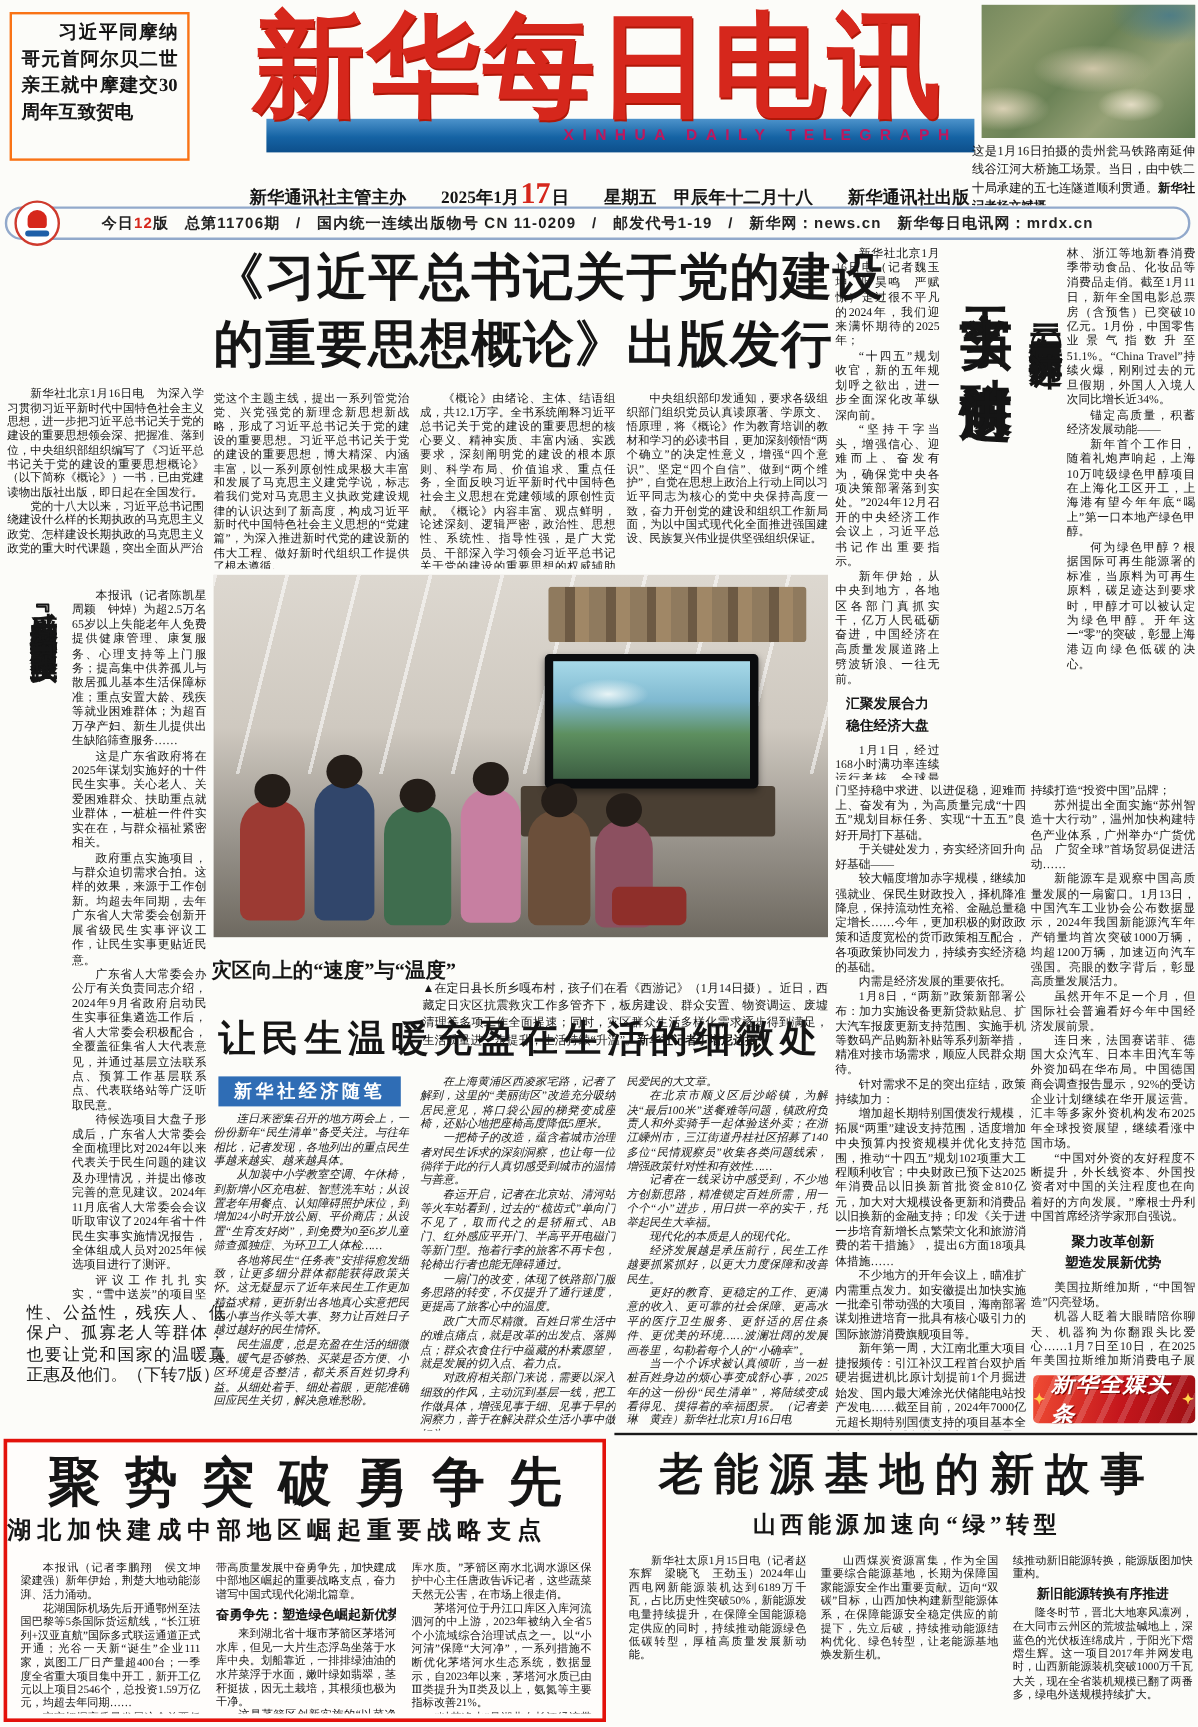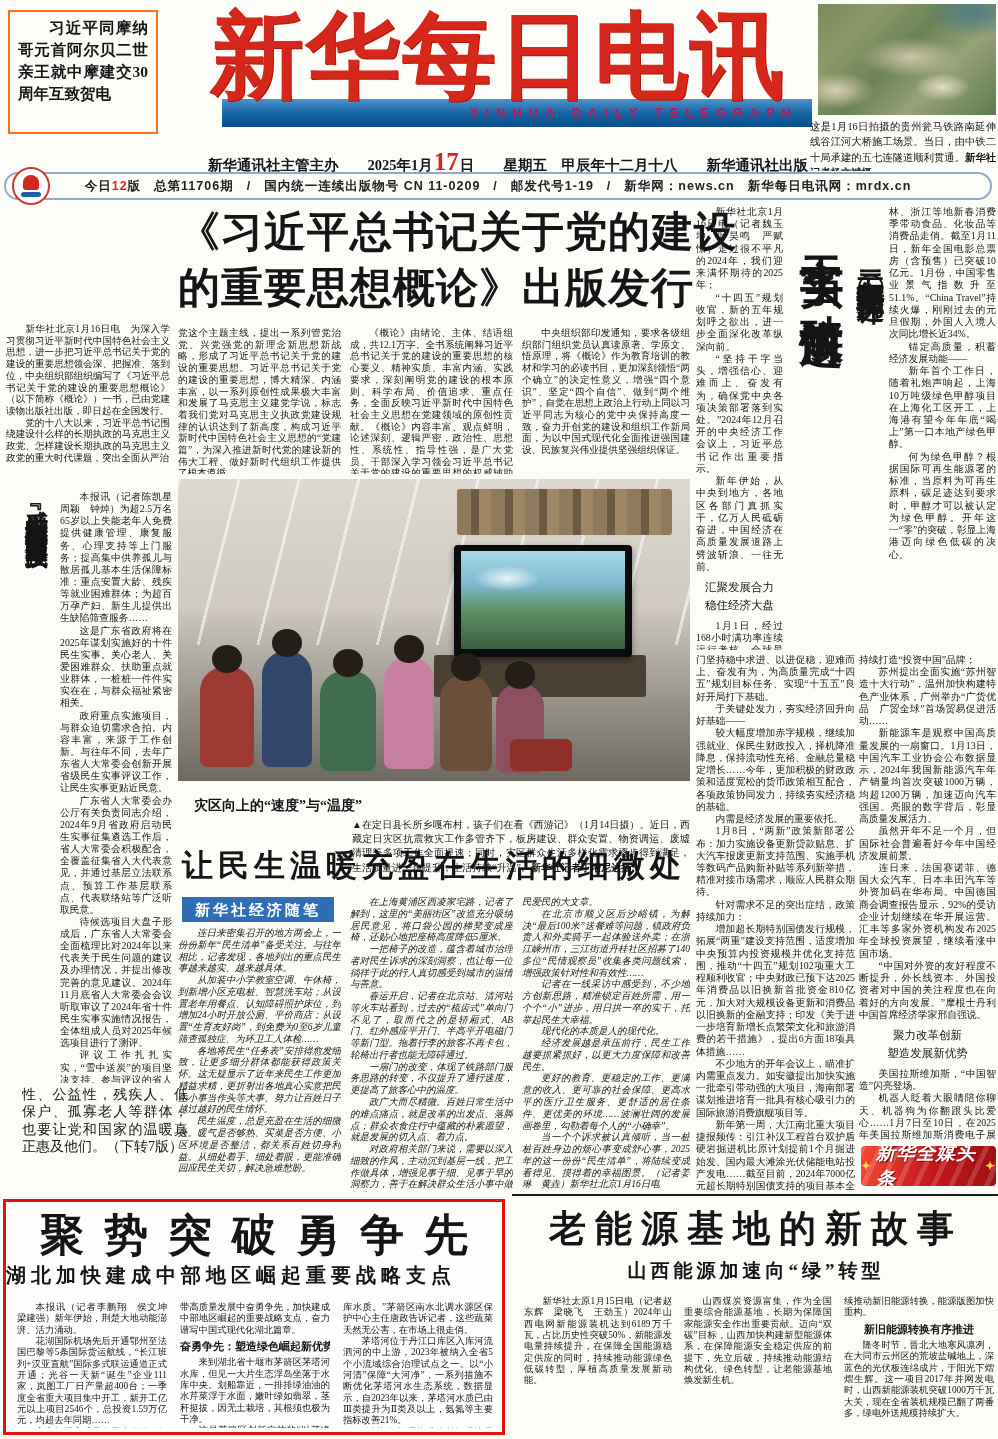--- a/index.html
+++ b/index.html
@@ -82,21 +82,21 @@
   .kid::before{content:"";position:absolute;left:50%;top:-22px;transform:translateX(-50%);
     width:30px;height:28px;border-radius:50%;background:#241d18;}
   .k1{left:22px;top:188px;width:54px;height:100px;background:#9c3a33;}
   .k2{left:84px;top:172px;width:50px;height:116px;background:#31466b;}
   .k3{left:142px;top:192px;width:56px;height:100px;background:#3f6d4e;}
   .k4{left:206px;top:178px;width:50px;height:112px;background:#c77fa1;}
   .k5{left:262px;top:196px;width:52px;height:96px;background:#6b4f3a;}
   .k6{left:318px;top:204px;width:48px;height:90px;background:#8c5060;}
   .pm-bag{position:absolute;right:118px;bottom:10px;width:62px;height:32px;background:#8f2f2a;
     border-radius:6px;}
-  .photo-title{left:194px;top:797px;font-size:14px;font-weight:900;white-space:nowrap;}
+  .photo-title{left:176px;top:797px;font-size:17px;font-weight:900;white-space:nowrap;}
   .photo-caption{left:352px;top:783px;width:338px;height:64px;font-size:10px;line-height:1.42;
     text-align:justify;overflow:hidden;margin-top:35px;}
   .photo-caption .credit{font-weight:bold;}
   .essay-headline{left:178px;top:845px;width:512px;text-align:center;font-size:31px;
     font-weight:900;letter-spacing:5px;white-space:nowrap;}
   .essay-tag{left:182px;top:897px;width:152px;height:25px;background:#2f6db5;color:#fff;
     text-align:center;font-size:15px;font-weight:bold;line-height:25px;letter-spacing:3px;}
   .essay-col{font-size:9.5px;line-height:1.24;font-style:italic;}
   .essay-c1{left:178px;top:928px;width:163px;height:264px;}
   .essay-c2{left:350px;top:897px;width:163px;height:295px;}
@@ -105,21 +105,21 @@
   
   .eco-col{font-size:9.8px;line-height:1.25;}
   .eco-c1a{left:696px;top:206px;width:87px;height:444px;}
   .eco-c2a{left:889px;top:206px;width:107px;height:444px;}
   .eco-c1b{left:696px;top:654px;width:159px;height:538px;}
   .eco-c2b{left:859px;top:654px;width:137px;height:486px;}
   .eco-vert-main{left:789px;top:221px;width:62px;height:430px;writing-mode:vertical-rl;
     font-size:44px;font-weight:900;letter-spacing:3px;line-height:1.35;}
   .eco-vert-sub{left:853px;top:250px;width:34px;height:404px;writing-mode:vertical-rl;
     font-size:28px;font-weight:700;letter-spacing:2px;line-height:1.2;}
-  .eco-subhead{text-align:center;font-weight:400;font-size:11.5px;line-height:1.6;margin:5px 0;}
+  .eco-subhead{text-align:center;font-weight:700;font-size:11.5px;line-height:1.6;margin:5px 0;}
   .eco-subhead div{text-indent:0;}
   .badge{left:861px;top:1146px;width:135px;height:40px;border-radius:4px;overflow:hidden;
     background:linear-gradient(100deg,#ef4b33 0%,#c4161c 55%,#9e0f13 100%);
     display:flex;align-items:center;justify-content:center;gap:4px;
     color:#fff;font-size:19px;font-weight:900;font-style:italic;letter-spacing:1px;
     text-shadow:1px 1px 0 #7a0500;}
   .badge::before{content:"";position:absolute;left:0;top:0;right:0;bottom:0;
     background:repeating-linear-gradient(115deg,rgba(255,255,255,.16) 0 5px,rgba(0,0,0,0) 5px 16px);}
   .badge .star{color:#ffd24a;font-size:12px;font-style:normal;text-shadow:none;}
 
@@ -205,21 +205,21 @@
       <p>《概论》由绪论、主体、结语组成，共12.1万字。全书系统阐释习近平总书记关于党的建设的重要思想的核心要义、精神实质、丰富内涵、实践要求，深刻阐明党的建设的根本原则、科学布局、价值追求、重点任务，全面反映习近平新时代中国特色社会主义思想在党建领域的原创性贡献。《概论》内容丰富、观点鲜明，论述深刻、逻辑严密，政治性、思想性、系统性、指导性强，是广大党员、干部深入学习领会习近平总书记关于党的建设的重要思想的权威辅助读物。</p>
     </div>
   <div class="abs col lead-col lead-c4">
       <p>中央组织部印发通知，要求各级组织部门组织党员认真读原著、学原文、悟原理，将《概论》作为教育培训的教材和学习的必读书目，更加深刻领悟“两个确立”的决定性意义，增强“四个意识”、坚定“四个自信”、做到“两个维护”，自觉在思想上政治上行动上同以习近平同志为核心的党中央保持高度一致，奋力开创党的建设和组织工作新局面，为以中国式现代化全面推进强国建设、民族复兴伟业提供坚强组织保证。</p>
     </div>
 
   <div class="abs gd-vert">感受『广东十大民生实事』背后的全过程人民民主实践</div>
   <div class="abs col gd-body-r">
       <p>本报讯（记者陈凯星　周颖　钟焯）为超2.5万名65岁以上失能老年人免费提供健康管理、康复服务、心理支持等上门服务；提高集中供养孤儿与散居孤儿基本生活保障标准；重点安置大龄、残疾等就业困难群体；为超百万孕产妇、新生儿提供出生缺陷筛查服务……</p>
       <p>这是广东省政府将在2025年谋划实施好的十件民生实事。关心老人、关爱困难群众、扶助重点就业群体，一桩桩一件件实实在在，与群众福祉紧密相关。</p>
-      <p>政府重点实施项目，与群众迫切需求合拍。内容丰富，来源于工作创新。与往年不同，去年广东省人大常委会创新开展省级民生实事评议工作，让民生实事更贴近民意。</p>
+      <p>政府重点实施项目，与群众迫切需求合拍。这样的效果，来源于工作创新。均超去年同期，去年广东省人大常委会创新开展省级民生实事评议工作，让民生实事更贴近民意。</p>
       <p>广东省人大常委会办公厅有关负责同志介绍，2024年9月省政府启动民生实事征集遴选工作后，省人大常委会积极配合，全覆盖征集省人大代表意见，并通过基层立法联系点、预算工作基层联系点、代表联络站等广泛听取民意。</p>
       <p>待候选项目大盘子形成后，广东省人大常委会全面梳理比对2024年以来代表关于民生问题的建议及办理情况，并提出修改完善的意见建议。2024年11月底省人大常委会会议听取审议了2024年省十件民生实事实施情况报告，全体组成人员对2025年候选项目进行了测评。</p>
       <p>评议工作扎扎实实，“雪中送炭”的项目坚决支持。参与评议的省人大常委会委员张建华说，就业是头等大事，一定要保障好。考虑到民生实事项目的普惠</p>
     </div>
   <div class="abs col cont gd-body-b">
       <p>性、公益性，残疾人、低保户、孤寡老人等群体，也要让党和国家的温暖真正惠及他们。（下转7版）</p>
     </div>
 
   <div class="abs photo-main">
     <div class="pm-ceiling"></div>

